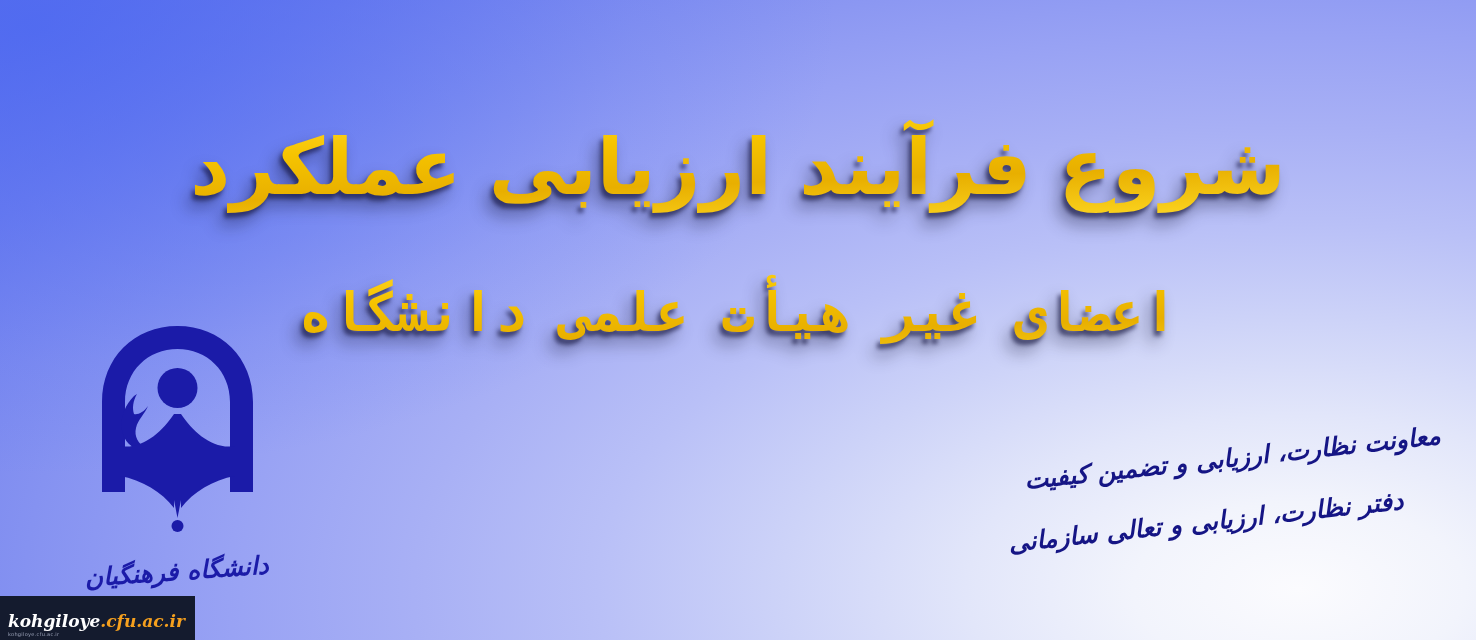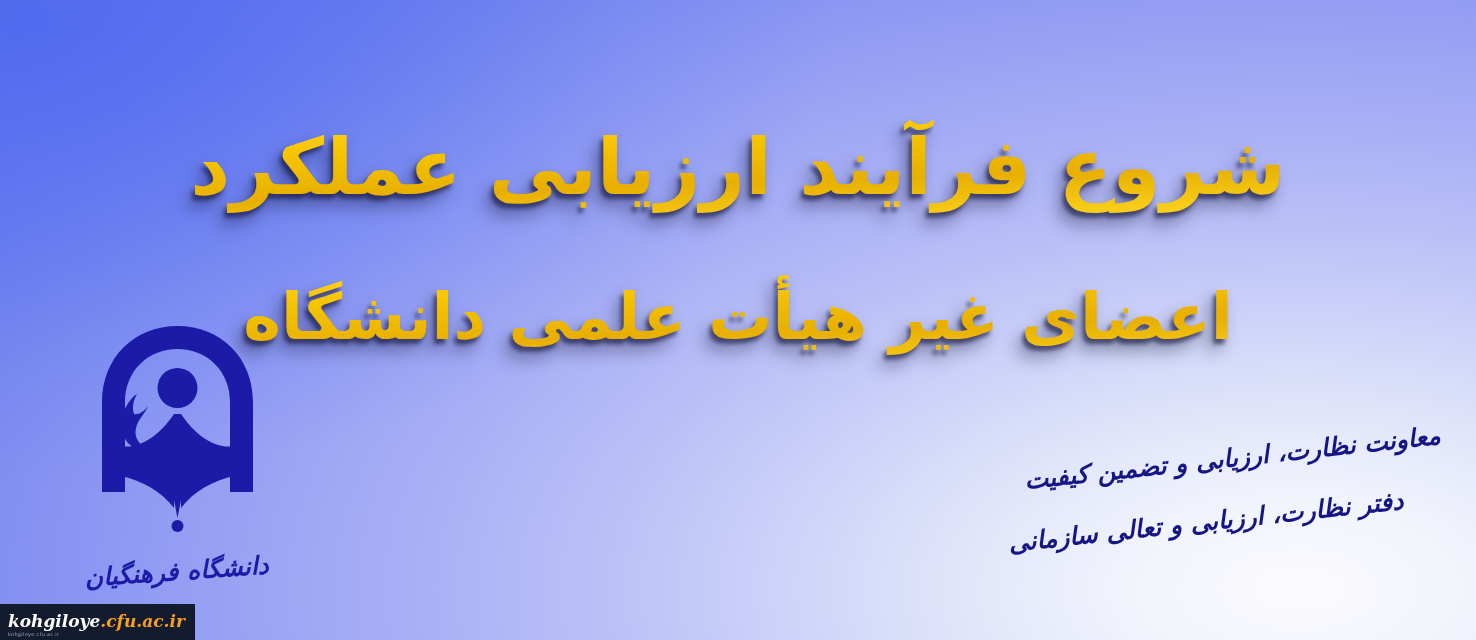--- a/index.html
+++ b/index.html
@@ -77,21 +77,22 @@
     -webkit-background-clip: text;
     background-clip: text;
     -webkit-text-fill-color: transparent;
     filter:
       drop-shadow(-3px 5px 2px rgba(18, 18, 60, 0.62))
       drop-shadow(-6px 9px 8px rgba(12, 12, 40, 0.38));
     white-space: nowrap;
   }
 
   .headline-line.second {
-    font-size: 64px;
+    font-size: 54px;
+    font-family: Liberation Mono, monospace;
   }
 
   
   .logo-block {
     position: absolute;
     left: 62px;
     top: 322px;
     width: 230px;
     height: 292px;
     z-index: 5;
@@ -160,21 +161,21 @@
     line-height: 62px;
     transform: rotate(-6.2deg) translateX(-22px);
   }
 
   
   .watermark {
     position: absolute;
     left: 0;
     bottom: 0;
     background: #141B2E;
-    padding: 8px 10px 3px 8px;
+    padding: 16px 10px 3px 8px;
     z-index: 9;
     direction: ltr;
     text-align: left;
   }
 
   .watermark-main {
     display: block;
     font-family: "DejaVu Serif", "Liberation Serif", serif;
     font-style: italic;
     font-weight: bold;

